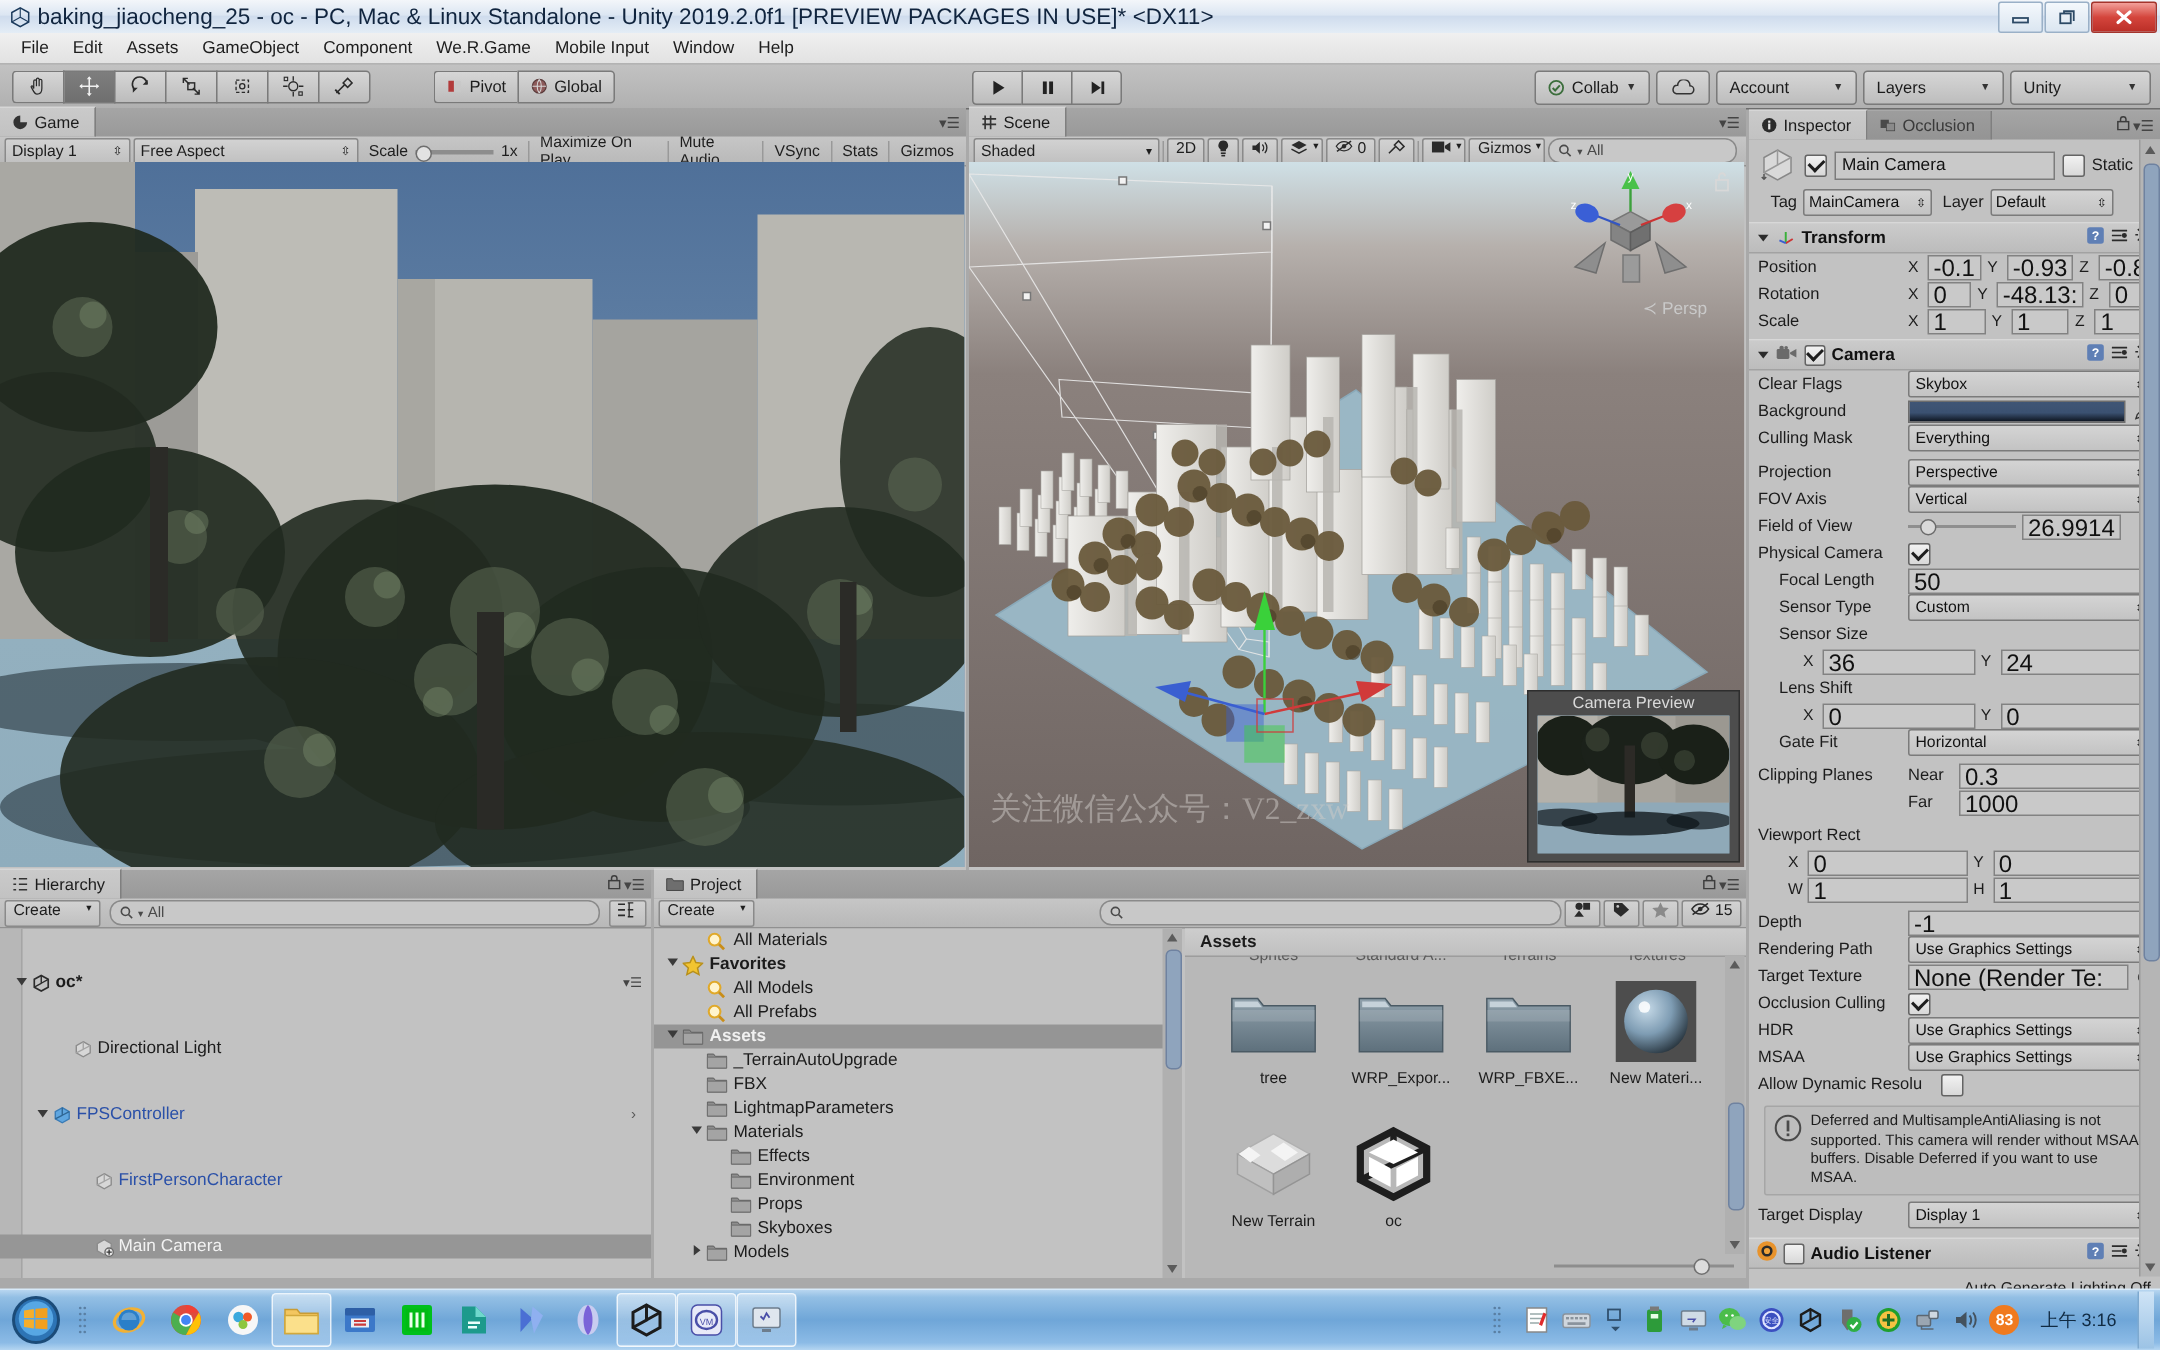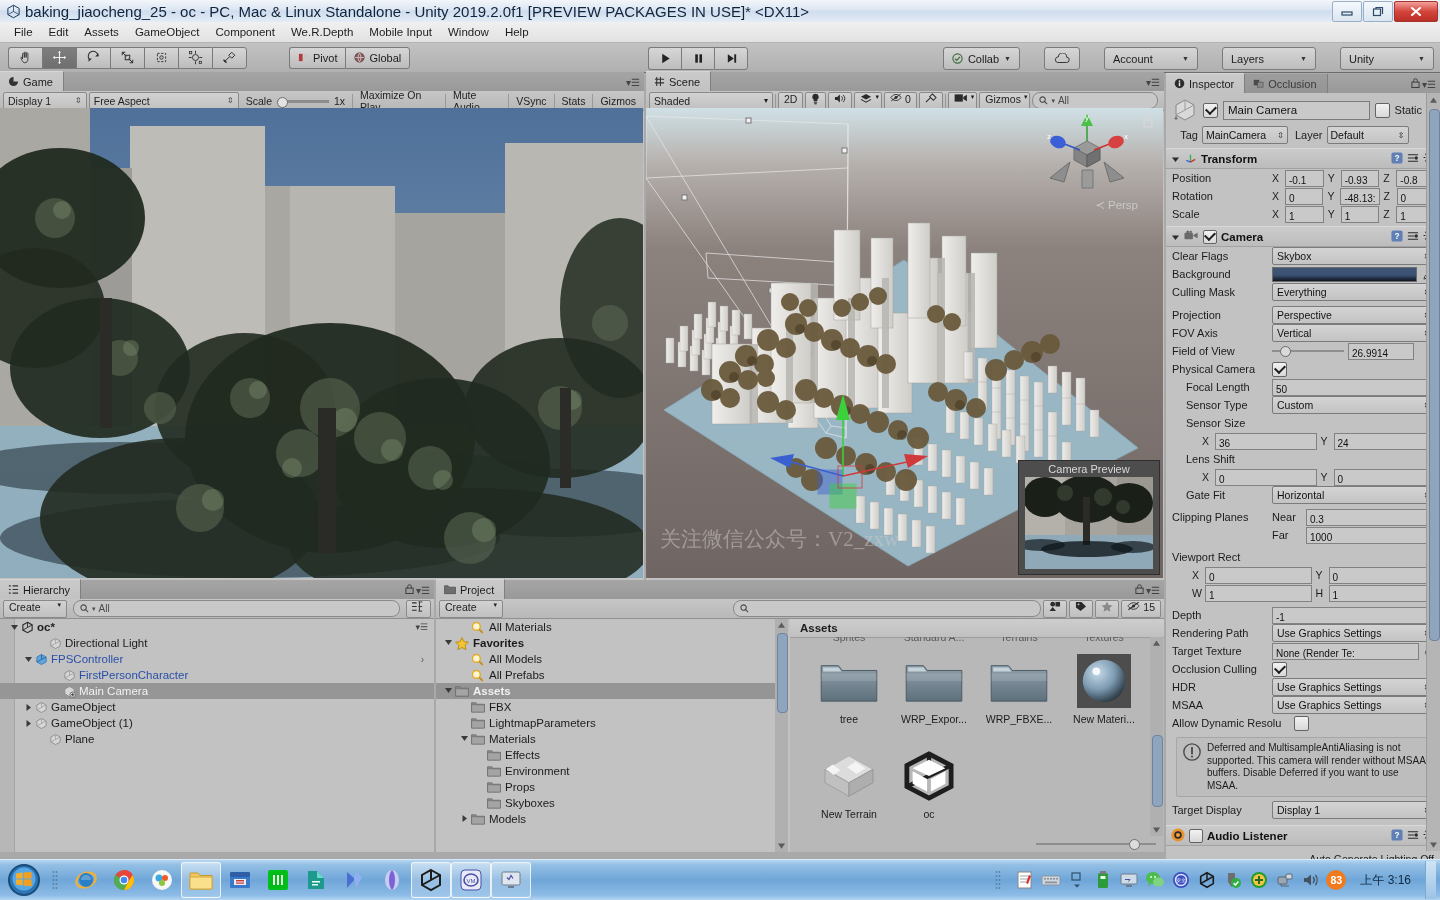--- a/index.html
+++ b/index.html
@@ -64,21 +64,21 @@
   .pbtn:last-child{border-radius:0 3px 3px 0;border-right-width:1px;}
   .playgroup{position:absolute;left:648px;top:4px;display:flex;}
   .playbtn{
     width:32px;height:21px;
     background:linear-gradient(to bottom,#d6d6d6,#bdbdbd);
     border:1px solid #7a7a7a;border-right-width:0;
     display:flex;align-items:center;justify-content:center;
   }
   .playbtn:first-child{border-radius:3px 0 0 3px;}
   .playbtn:last-child{border-radius:0 3px 3px 0;border-right-width:1px;}
-  .rightgroup{position:absolute;right:6px;top:4px;display:flex;gap:24px;align-items:center;}
+  .rightgroup{position:absolute;right:6px;top:4px;display:flex;gap:4px;align-items:center;}
   .rbtn{
     height:21px;padding:0 8px;border:1px solid #7a7a7a;border-radius:3px;
     background:linear-gradient(to bottom,#d6d6d6,#bdbdbd);
     display:flex;align-items:center;gap:5px;font-size:11px;color:#1c1c1c;
   }
   .rbtn .caret{font-size:7px;color:#333;}
   .dd-w{min-width:76px;justify-content:space-between;}
 
   
   .panel{position:absolute;background:#c2c2c2;box-sizing:border-box;}
@@ -152,41 +152,41 @@
     display:flex;align-items:center;gap:4px;height:19px;padding:0 5px;
     background:linear-gradient(to bottom,#cbcbcb,#bcbcbc);
     border-top:1px solid #d8d8d8;border-bottom:1px solid #a2a2a2;
     font-size:11.5px;font-weight:bold;color:#111;
   }
   .foldout{width:9px;height:9px;flex:none;}
   .comp-icons{margin-left:auto;display:flex;gap:4px;align-items:center;}
   .prow{display:flex;align-items:center;height:18px;padding:0 5px 0 6px;gap:4px;font-size:11px;color:#1c1c1c;}
   .plabel{width:96px;flex:none;}
   .plabel.ind{padding-left:14px;width:82px;}
-  .pfield{flex:1;height:15px;border:1px solid #828282;background:#c9c9c9;display:flex;align-items:flex-end;padding:0 3px;font-size:10px;color:#111;}
+  .pfield{flex:1;height:15px;border:1px solid #828282;background:#c9c9c9;display:flex;align-items:flex-start;padding:0 3px;font-size:16px;color:#111;}
   .pdd{flex:1;height:16px;border:1px solid #7b7b7b;border-radius:2px;background:linear-gradient(to bottom,#d4d4d4,#c3c3c3);
     display:flex;align-items:center;justify-content:space-between;padding:0 4px;font-size:10.5px;color:#111;overflow:hidden;white-space:nowrap;}
   .axis{font-size:10.5px;color:#1c1c1c;width:9px;flex:none;}
   .colorfield{flex:1;height:13px;border:1px solid #6d6d6d;background:linear-gradient(to bottom,#3f5575 0%,#3b5171 55%,#0e1520 100%);}
   .slider{flex:1;display:flex;align-items:center;position:relative;height:14px;}
   .slider .track{position:absolute;left:0;right:0;top:6px;height:2px;background:#8f8f8f;}
   .slider .knob{position:absolute;width:9px;height:9px;border-radius:50%;background:#d9d9d9;border:1px solid #6b6b6b;top:2px;}
   .helpbox{
     margin:5px 8px 4px 10px;border:1px solid #a6a6a6;background:#bdbdbd;border-radius:2px;
     display:flex;gap:5px;padding:4px 5px;font-size:10px;color:#1d1d1d;line-height:1.25;
   }
   .statusbar{
     position:absolute;left:1166px;top:851px;width:274px;height:16px;
     background:#c2c2c2;display:flex;align-items:center;justify-content:flex-end;padding-right:6px;
     font-size:10.5px;color:#1c1c1c;box-sizing:border-box;
   }
 
   
   #hierarchy{position:absolute;left:0;top:580px;width:434px;height:272px;background:#c2c2c2;}
-  .h-row{display:flex;align-items:center;height:16px;font-size:11.5px;color:#1c1c1c;padding-left:4px;cursor:default;}
+  .h-row{display:flex;align-items:center;height:16px;font-size:11.5px;color:#1c1c1c;padding-left:4px;cursor:default;margin-top:28px;}
   .h-row.sel{background:#969696;color:#f2f2f2;}
   .h-row .tri{width:11px;height:11px;flex:none;}
   .h-ico{width:13px;height:13px;flex:none;margin-right:3px;}
   .h-sidebar{position:absolute;left:0;top:39px;width:14px;bottom:0;background:#b7b7b7;border-right:1px solid #a5a5a5;}
 
   
   #project{position:absolute;left:436px;top:580px;width:728px;height:272px;background:#c2c2c2;}
   .p-split-left{position:absolute;left:0;top:39px;width:352px;bottom:0;background:#c2c2c2;overflow:hidden;}
   .p-split-right{position:absolute;left:354px;top:39px;right:0;bottom:0;background:#b8b8b8;}
   .p-row{display:flex;align-items:center;height:16px;font-size:11.5px;color:#1c1c1c;padding-left:4px;}
@@ -253,21 +253,21 @@
       </div>
     </div>
   </div>
 
   <div class="menubar">
     <div class="menu-item">File</div>
     <div class="menu-item">Edit</div>
     <div class="menu-item">Assets</div>
     <div class="menu-item">GameObject</div>
     <div class="menu-item">Component</div>
-    <div class="menu-item">We.R.Depth</div>
+    <div class="menu-item">We.R.Game</div>
     <div class="menu-item">Mobile Input</div>
     <div class="menu-item">Window</div>
     <div class="menu-item">Help</div>
   </div>
 
   <div class="toolbar">
     <div class="tgroup">
       <div class="tbtn">
         <svg width="15" height="15" viewBox="0 0 20 20">
             <path d="M6 12V5.5a1.2 1.2 0 012.4 0V10V4a1.2 1.2 0 012.4 0v6V5a1.2 1.2 0 012.4 0v7c0 3-1.6 5-4.3 5C7 17 6 15 5 13l-1.2-2.2c-.4-.8.7-1.6 1.3-.8L6 12z" fill="none" stroke="#2b2b2b" stroke-width="1.1"></path>
@@ -1457,20 +1457,28 @@
                 <path d="M0.6 3.6h13.8v7.8H0.6z" fill="#a4a4a4" stroke="#6c6c6c" stroke-width=".7"></path>
               </svg></span>
             <span>Assets</span>
           </div>
           <div class="p-row">
             <span class="tri" style="width: 11px; flex: 0 0 auto; margin-left: 20px;"></span>
             <span class="folder-ico"><svg width="14" height="12" viewBox="0 0 15 12">
                 <path d="M0.6 1.4h4.5l1.2 1.6h8.1v8.4H0.6z" fill="#8d8d8d" stroke="#5d5d5d" stroke-width=".7"></path>
                 <path d="M0.6 3.6h13.8v7.8H0.6z" fill="#a4a4a4" stroke="#6c6c6c" stroke-width=".7"></path>
               </svg></span>
+            <span>_TerrainAutoUpgrade</span>
+          </div>
+          <div class="p-row">
+            <span class="tri" style="width: 11px; flex: 0 0 auto; margin-left: 20px;"></span>
+            <span class="folder-ico"><svg width="14" height="12" viewBox="0 0 15 12">
+                <path d="M0.6 1.4h4.5l1.2 1.6h8.1v8.4H0.6z" fill="#8d8d8d" stroke="#5d5d5d" stroke-width=".7"></path>
+                <path d="M0.6 3.6h13.8v7.8H0.6z" fill="#a4a4a4" stroke="#6c6c6c" stroke-width=".7"></path>
+              </svg></span>
             <span>FBX</span>
           </div>
           <div class="p-row">
             <span class="tri" style="width: 11px; flex: 0 0 auto; margin-left: 20px;"></span>
             <span class="folder-ico"><svg width="14" height="12" viewBox="0 0 15 12">
                 <path d="M0.6 1.4h4.5l1.2 1.6h8.1v8.4H0.6z" fill="#8d8d8d" stroke="#5d5d5d" stroke-width=".7"></path>
                 <path d="M0.6 3.6h13.8v7.8H0.6z" fill="#a4a4a4" stroke="#6c6c6c" stroke-width=".7"></path>
               </svg></span>
             <span>LightmapParameters</span>
           </div>

